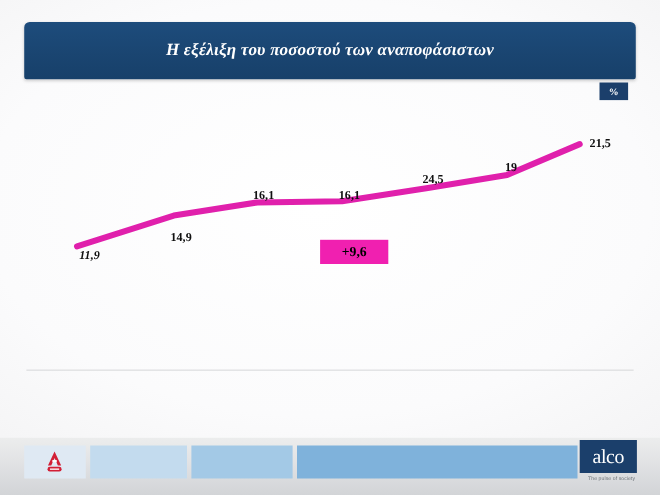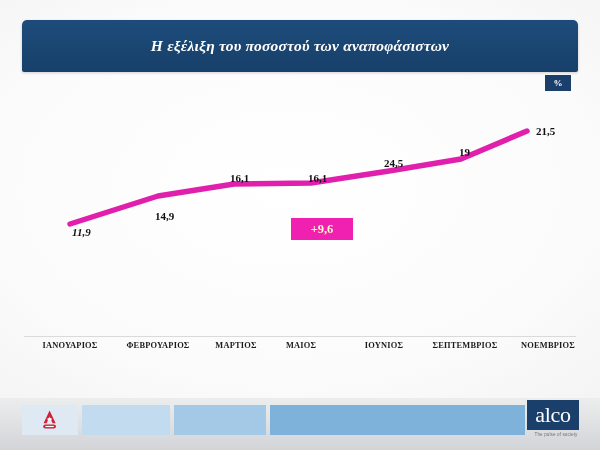--- a/index.html
+++ b/index.html
@@ -88,21 +88,21 @@
     left: 291px;
     top: 218px;
     width: 62px;
     height: 22px;
     background: #f020b0;
     display: flex;
     align-items: center;
     justify-content: center;
   }
   #delta-text {
-    color: #fef9c3;
+    color: #000000;
     font-family: "Liberation Serif", serif;
     font-weight: bold;
     font-size: 12.5px;
   }
 
   
   #axis-line {
     position: absolute;
     left: 24px;
     top: 336px;
@@ -163,21 +163,21 @@
     width: 52px;
     height: 30px;
     background: #1b3f6b;
     display: flex;
     align-items: center;
     justify-content: center;
   }
   #logo-text {
     color: #ffffff;
     font-family: "Liberation Serif", serif;
-    font-size: 22px;
+    font-size: 18px;
     letter-spacing: -0.3px;
     line-height: 1;
   }
   #logo-tagline {
     position: absolute;
     left: 527px;
     top: 432px;
     width: 58px;
     text-align: center;
     font-family: "Liberation Sans", sans-serif;
@@ -213,29 +213,20 @@
     <div class="dlabel" style="left:459px; top:51px;">19</div>
     <div class="dlabel" style="left:536px; top:30px;">21,5</div>
   </div>
 
   <div id="delta-badge">
     <span id="delta-text">+9,6</span>
   </div>
 
   <div id="axis-line"></div>
 
-  <div id="cat-labels">
-    <div class="cat" style="left:46px;">ΙΑΝΟΥΑΡΙΟΣ</div>
-    <div class="cat" style="left:134px;">ΦΕΒΡΟΥΑΡΙΟΣ</div>
-    <div class="cat" style="left:212px;">ΜΑΡΤΙΟΣ</div>
-    <div class="cat" style="left:277px;">ΜΑΙΟΣ</div>
-    <div class="cat" style="left:360px;">ΙΟΥΝΙΟΣ</div>
-    <div class="cat" style="left:441px;">ΣΕΠΤΕΜΒΡΙΟΣ</div>
-    <div class="cat" style="left:524px;">ΝΟΕΜΒΡΙΟΣ</div>
-  </div>
 
   <div id="footer">
     <div class="fseg" id="fseg-1"></div>
     <div class="fseg" id="fseg-2"></div>
     <div class="fseg" id="fseg-3"></div>
     <div class="fseg" id="fseg-4"></div>
 
     <svg id="mark-a" viewBox="0 0 20 22">
       <path d="M9.6 1.5 L15.6 14.2 L12.6 14.2 L9.6 7.4 L6.6 14.2 L3.6 14.2 Z" fill="#d21f36"></path>
       <path d="M7.6 9.2 L11.6 9.2 L11.6 11.2 L7.6 11.2 Z" fill="#ffffff"></path>

